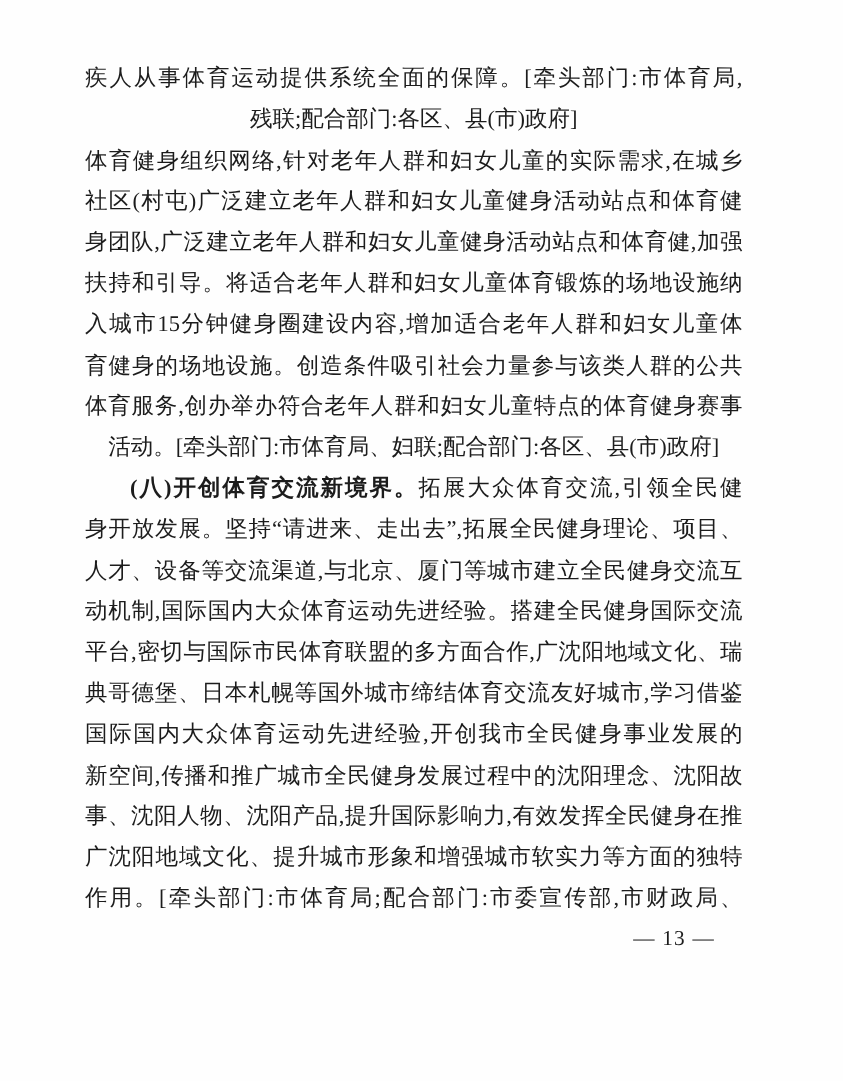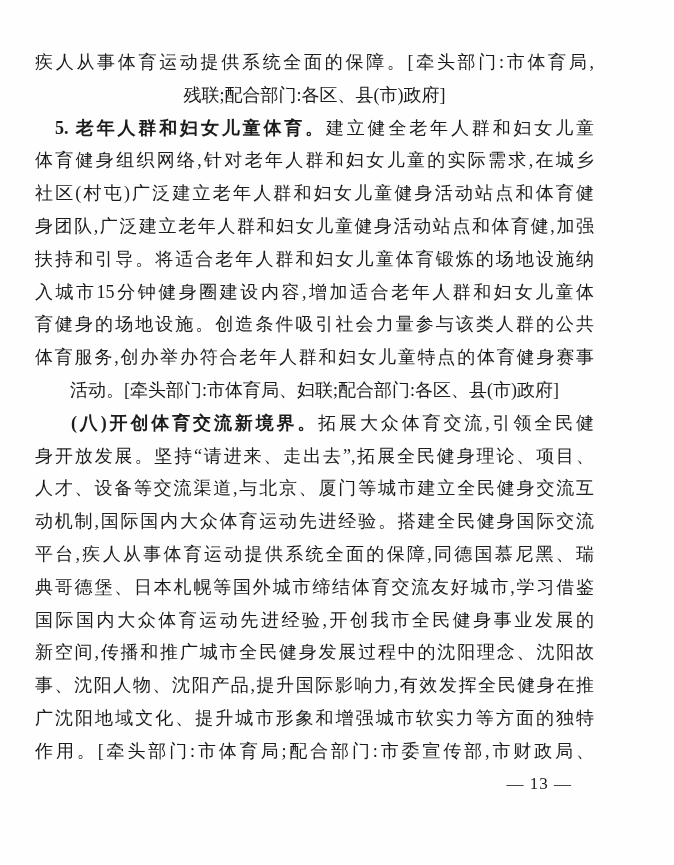--- a/index.html
+++ b/index.html
@@ -10,21 +10,21 @@
   .page {
     position: relative;
     width: 674px;
     height: 865px;
     background: #fefefe;
     overflow: hidden;
     font-family: "Liberation Serif", "DejaVu Serif", serif;
     color: #1c1c1c;
   }
   .text-block {
-    padding: 46px 80px 0 35px;
+    padding: 46px 80px 0 68px;
   }
   .line {
     font-size: 18px;
     line-height: 32.8px;
     height: 32.8px;
     text-align: center;
     white-space: nowrap;
     overflow: visible;
   }
   .line.fill {
@@ -44,34 +44,33 @@
     letter-spacing: 1px;
   }
 </style>
 </head>
 <body>
 
 <div class="page">
   <div class="text-block">
       <div class="line fill"><span class="seg">疾人从事体育运动提供系统全面的保障。[牵头部门:市体育局,</span></div>
       <div class="line"><span class="seg">残联;配合部门:各区、县(市)政府]</span></div>
-      <div class="line fill" style="text-indent: 20px;"><span class="seg bold">5. 老年人群和妇女儿童体育。</span><span class="seg">建立健全老年人群和妇女儿童</span></div>
       <div class="line fill"><span class="seg">体育健身组织网络,针对老年人群和妇女儿童的实际需求,在城乡</span></div>
       <div class="line fill"><span class="seg">社区(村屯)广泛建立老年人群和妇女儿童健身活动站点和体育健</span></div>
       <div class="line fill"><span class="seg">身团队,广泛建立老年人群和妇女儿童健身活动站点和体育健,加强</span></div>
       <div class="line fill"><span class="seg">扶持和引导。将适合老年人群和妇女儿童体育锻炼的场地设施纳</span></div>
       <div class="line fill"><span class="seg">入城市15分钟健身圈建设内容,增加适合老年人群和妇女儿童体</span></div>
       <div class="line fill"><span class="seg">育健身的场地设施。创造条件吸引社会力量参与该类人群的公共</span></div>
       <div class="line fill"><span class="seg">体育服务,创办举办符合老年人群和妇女儿童特点的体育健身赛事</span></div>
       <div class="line"><span class="seg">活动。[牵头部门:市体育局、妇联;配合部门:各区、县(市)政府]</span></div>
       <div class="line fill" style="text-indent: 36px;"><span class="seg bold">(八)开创体育交流新境界。</span><span class="seg">拓展大众体育交流,引领全民健</span></div>
       <div class="line fill"><span class="seg">身开放发展。坚持“请进来、走出去”,拓展全民健身理论、项目、</span></div>
       <div class="line fill"><span class="seg">人才、设备等交流渠道,与北京、厦门等城市建立全民健身交流互</span></div>
       <div class="line fill"><span class="seg">动机制,国际国内大众体育运动先进经验。搭建全民健身国际交流</span></div>
-      <div class="line fill"><span class="seg">平台,疾人从事体育运动提供系统全面的保障,同德国慕尼黑、瑞</span></div>
+      <div class="line fill"><span class="seg">平台,密切与国际市民体育联盟的多方面合作,广沈阳地域文化、瑞</span></div>
       <div class="line fill"><span class="seg">典哥德堡、日本札幌等国外城市缔结体育交流友好城市,学习借鉴</span></div>
       <div class="line fill"><span class="seg">国际国内大众体育运动先进经验,开创我市全民健身事业发展的</span></div>
       <div class="line fill"><span class="seg">新空间,传播和推广城市全民健身发展过程中的沈阳理念、沈阳故</span></div>
       <div class="line fill"><span class="seg">事、沈阳人物、沈阳产品,提升国际影响力,有效发挥全民健身在推</span></div>
       <div class="line fill"><span class="seg">广沈阳地域文化、提升城市形象和增强城市软实力等方面的独特</span></div>
       <div class="line fill"><span class="seg">作用。[牵头部门:市体育局;配合部门:市委宣传部,市财政局、</span></div>
     </div>
   <div class="page-number">— 13 —</div>
 </div>
 

